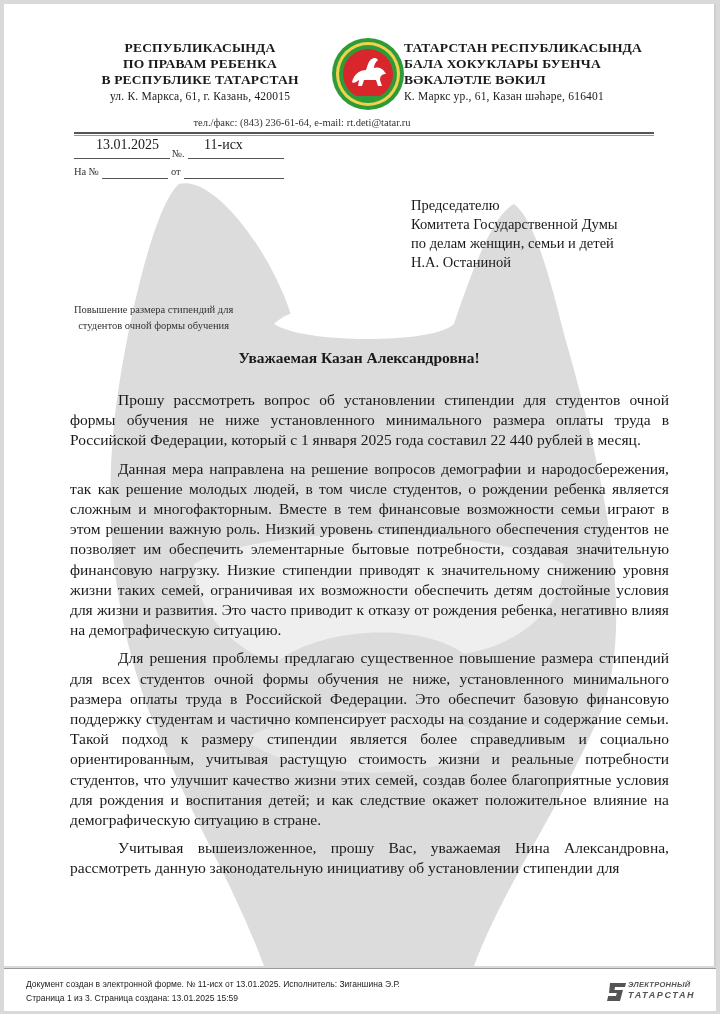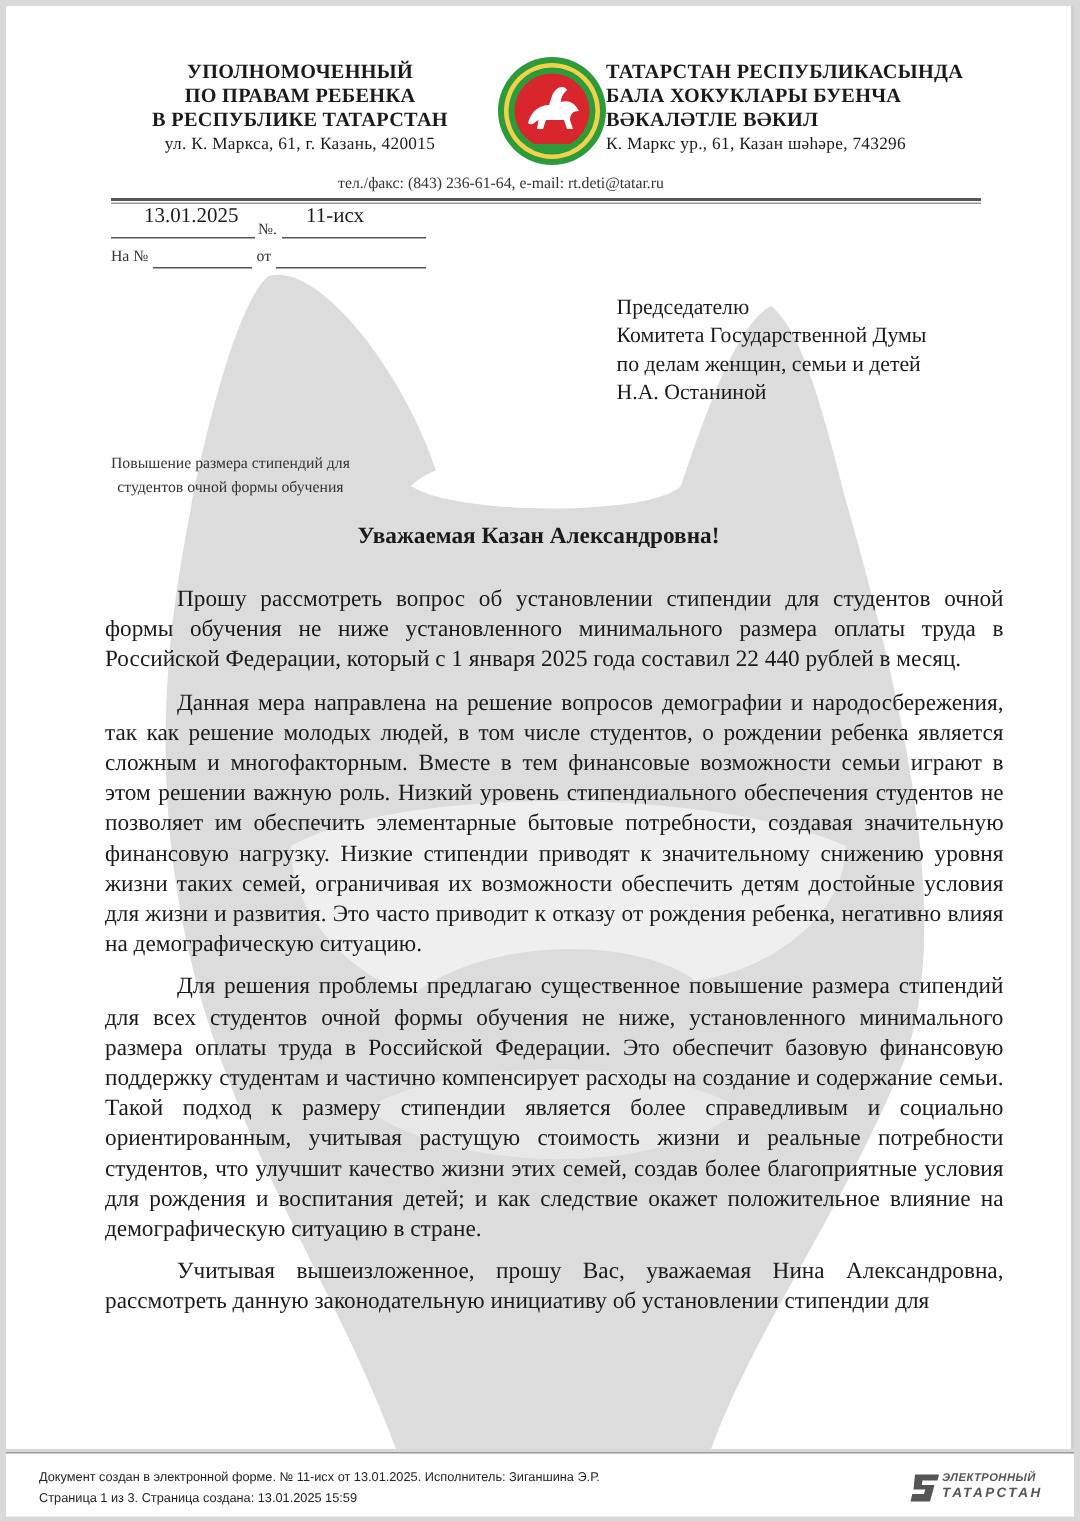--- a/index.html
+++ b/index.html
@@ -24,21 +24,21 @@
     font-weight: bold; font-size: 13.5px; line-height: 16px; letter-spacing: 0.2px;
   }
   .hdr-right {
     position: absolute; left: 400px; top: 36px; width: 260px; text-align: left;
     font-weight: bold; font-size: 13.5px; line-height: 16px; letter-spacing: 0.2px;
   }
   .hdr-addr { font-weight: normal; font-size: 11.5px; line-height: 16px; }
   .emblem { position: absolute; left: 326px; top: 32px; width: 76px; height: 76px; }
   .contacts {
     position: absolute; left: 0; width: 596px; top: 113px; text-align: center;
-    font-size: 10.5px; color: #333; padding-left: 32px;
+    font-size: 10.5px; color: #333;
   }
   .rule { position: absolute; left: 70px; width: 580px; top: 128px; height: 2px; background: #555; }
   .rule2 { position: absolute; left: 70px; width: 580px; top: 131px; height: 1px; background: #999; }
 
   .regline { position: absolute; font-size: 13px; }
   .reg-date { left: 92px; top: 133px; font-size: 14px; }
   .reg-num { left: 200px; top: 133px; font-size: 14px; }
   .line { position: absolute; height: 1px; background: #555; }
   .small { position: absolute; font-size: 10.5px; color: #333; }
 
@@ -79,40 +79,40 @@
 <div class="page">
   <svg class="watermark" viewBox="0 0 710 962" xmlns="http://www.w3.org/2000/svg">
     <path fill="#dcdcdc" d="M175 180 C 150 200, 120 330, 110 420 C 100 520, 110 620, 150 720 C 180 800, 230 880, 260 962 L 470 962 C 500 880, 560 800, 600 700 C 630 610, 600 470, 560 330 C 545 270, 530 215, 510 200 C 490 210, 470 260, 450 320 C 420 300, 330 300, 290 320 C 270 250, 210 170, 175 180 Z"></path>
     <path fill="#ffffff" d="M270 320 C 300 290, 420 290, 450 320 C 430 340, 300 340, 270 320 Z"></path>
     <path fill="#ffffff" d="M190 560 C 260 520, 470 520, 560 560 C 560 600, 520 640, 460 650 C 420 620, 320 620, 270 660 C 220 640, 190 600, 190 560 Z" opacity="0.55"></path>
     <path fill="#ffffff" d="M240 735 C 300 700, 430 700, 490 735 C 440 780, 300 780, 240 735 Z" opacity="0.35"></path>
   </svg>
 
   <div class="content">
     <div class="hdr-left">
-      <div>УПОЛНОМОЧЕННЫЙ</div>
+      <div>РЕСПУБЛИКАСЫНДА</div>
       <div>ПО ПРАВАМ РЕБЕНКА</div>
       <div>В РЕСПУБЛИКЕ ТАТАРСТАН</div>
       <div class="hdr-addr">ул. К. Маркса, 61, г. Казань,  420015</div>
     </div>
 
     <svg class="emblem" viewBox="0 0 76 76" xmlns="http://www.w3.org/2000/svg">
       <circle cx="38" cy="38" r="36" fill="#2e9b3a"></circle>
       <circle cx="38" cy="38" r="32" fill="#f2d24b"></circle>
       <circle cx="38" cy="38" r="29" fill="#2e9b3a"></circle>
       <circle cx="38" cy="38" r="25" fill="#d9262c"></circle>
       <path fill="#ffffff" d="M22 46 C 24 38, 30 34, 36 34 L 38 28 C 40 22, 46 20, 48 24 C 46 26, 44 28, 44 32 C 50 30, 54 34, 56 38 C 52 38, 50 40, 50 44 L 52 50 L 48 50 L 46 44 L 34 44 L 32 50 L 28 50 L 29 44 C 26 46, 24 48, 22 46 Z"></path>
       <rect x="27" y="60" width="22" height="4" fill="#2e9b3a"></rect>
     </svg>
 
     <div class="hdr-right">
       <div>ТАТАРСТАН РЕСПУБЛИКАСЫНДА</div>
       <div>БАЛА ХОКУКЛАРЫ БУЕНЧА</div>
       <div>ВӘКАЛӘТЛЕ ВӘКИЛ</div>
-      <div class="hdr-addr">К. Маркс ур., 61,  Казан шәһәре,  743296</div>
+      <div class="hdr-addr">К. Маркс ур., 61,  Казан шәһәре,  616401</div>
     </div>
 
     <div class="contacts">тел./факс: (843) 236-61-64, e-mail: rt.deti@tatar.ru</div>
     <div class="rule"></div>
     <div class="rule2"></div>
 
     <div class="regline reg-date">13.01.2025</div>
     <div class="regline reg-num">11-исх</div>
     <div class="line" style="left:70px; top:154px; width:96px;"></div>
     <div class="small" style="left:168px; top:144px;">№.</div>

